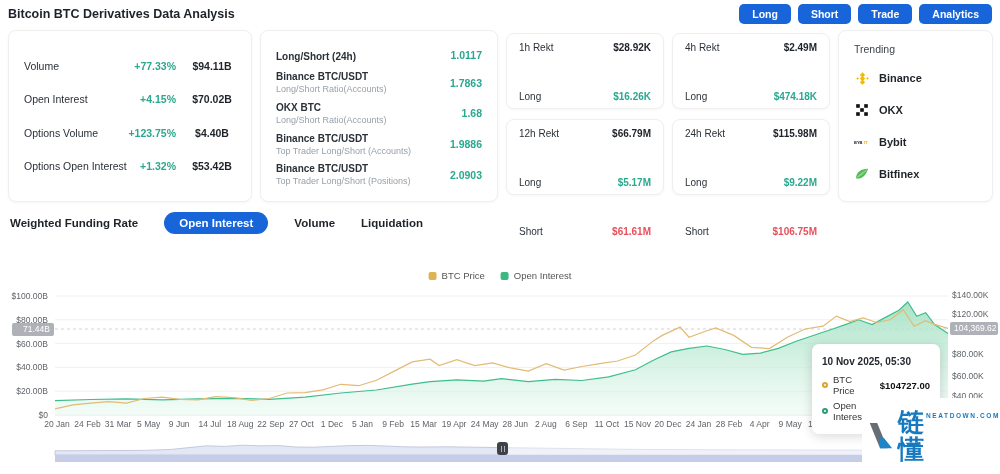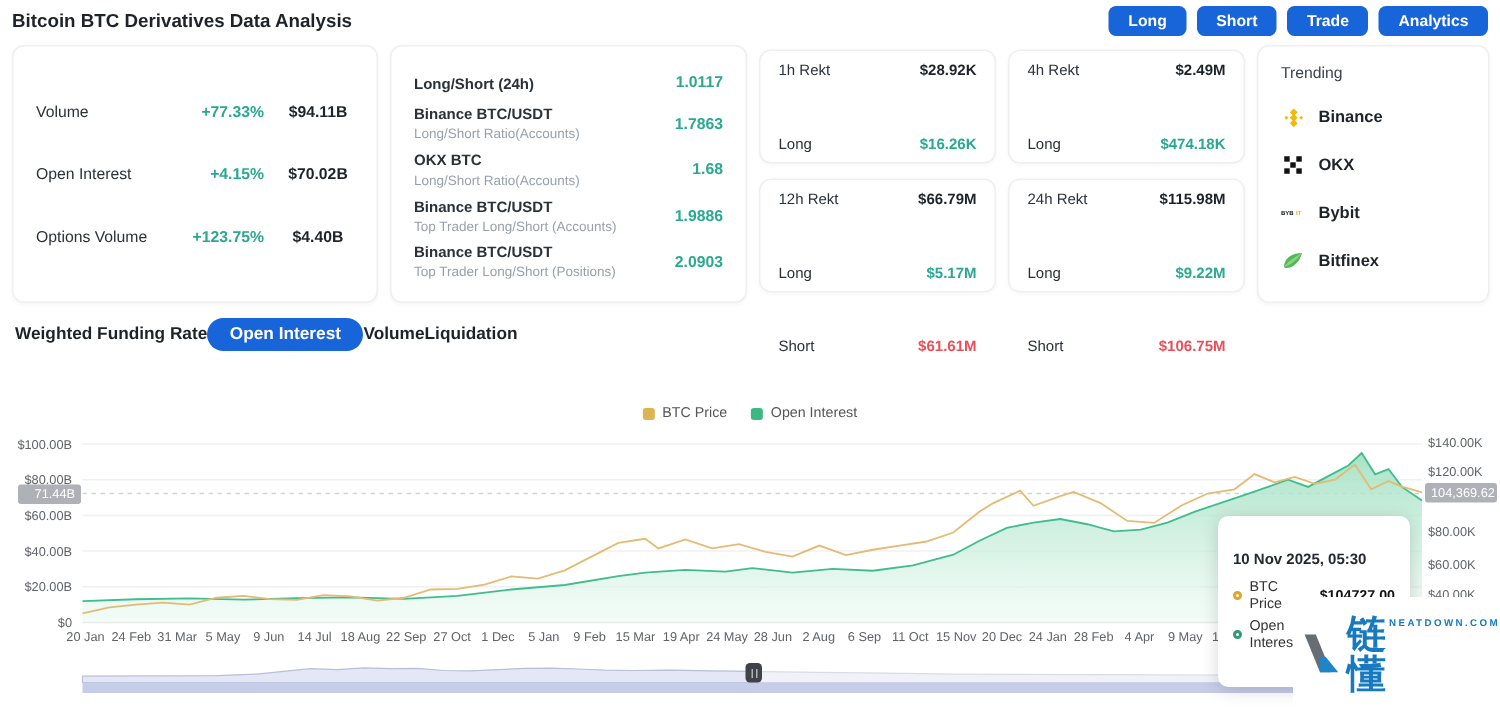--- a/index.html
+++ b/index.html
@@ -36,37 +36,37 @@
   .krow .kg { font-size:10px; font-weight:700; color:#2aa890; }
   .krow .kr { font-size:10px; font-weight:700; color:#e8505b;text-align:right; }
 
   .trend-card { left:838px; top:30px; width:155px; height:172px; padding:12px 15px; }
   .trend-title { font-size:10.5px; color:#3c434a; margin-bottom:14px; }
   .titem { display:flex; align-items:center; gap:9px; height:18px; margin-bottom:14px; cursor:pointer; }
   .titem .tname { font-size:11px; font-weight:700; color:#1e2329; }
   .ticon { width:16px; height:16px; display:flex; align-items:center; justify-content:center; }
 
   
-  .tabs { position:absolute; left:10px; top:210px; display:flex; align-items:center; height:25px; }
+  .tabs { position:absolute; left:10px; top:210px; display:flex; align-items:center; gap:26px; height:25px; }
   .tab { font-size:11.5px; font-weight:700; color:#1e2329; cursor:pointer; }
   .tab.active { background:#1765d8; color:#fff; padding:5px 15px; border-radius:15px; }
 
   .chart-title { position:absolute; left:8px; top:241px; font-size:15.5px; font-weight:800; color:#0f1318; }
 
   
   .chart-wrap { position:absolute; left:0; top:266px; width:1000px; height:172px; }
   .legend { position:absolute; left:50%; transform:translateX(-50%); top:4px; display:flex; gap:16px; align-items:center; }
   .litem { display:flex; align-items:center; gap:5px; font-size:9.5px; color:#555; }
   .lsq { width:8px; height:8px; border-radius:2px; display:inline-block; }
   .badge { position:absolute; background:#aeb2b8; color:#fff; font-size:8.5px; padding:2px 4px; border-radius:2px; line-height:1; }
   .badge-left { left:12px; top:57px; width:42px; text-align:right; }
   .badge-right { left:950px; top:56px; width:48px; text-align:center; }
 
   
-  .tooltip { position:absolute; left:812px; top:344px; width:128px; background:#fff; border-radius:7px; box-shadow:0 2px 12px rgba(0,0,0,0.16); padding:24px 10px; z-index:30; }
+  .tooltip { position:absolute; left:812px; top:344px; width:128px; background:#fff; border-radius:7px; box-shadow:0 2px 12px rgba(0,0,0,0.16); padding:12px 10px; z-index:30; }
   .tt-date { font-size:10px; font-weight:700; color:#24292f; margin-bottom:7px; }
   .tt-row { display:flex; align-items:center; gap:5px; margin-top:4px; }
   .tt-dot { width:6px; height:6px; border-radius:50%; background:#fff; border:2px solid #d9a62e; }
   .tt-dot.green { border-color:#2e9c77; }
   .tt-name { flex:1; font-size:9.5px; color:#333; }
   .tt-val { font-size:9.5px; font-weight:700; color:#111; }
 
   
   .nav-wrap { position:absolute; left:0; top:436px; width:1000px; height:30px; }
   .nav-handle { position:absolute; left:497px; top:6px; width:11px; height:13px; border-radius:3px; background:#3f4349; z-index:5; display:flex; align-items:center; justify-content:center; gap:2px; cursor:ew-resize; }
@@ -103,20 +103,25 @@
     </div>
     <div class="srow">
       <span class="lbl">Open Interest</span>
       <span class="chg">+4.15%</span>
       <span class="val">$70.02B</span>
     </div>
     <div class="srow">
       <span class="lbl">Options Volume</span>
       <span class="chg">+123.75%</span>
       <span class="val">$4.40B</span>
+    </div>
+    <div class="srow">
+      <span class="lbl">Options Open Interest</span>
+      <span class="chg">+1.32%</span>
+      <span class="val">$53.42B</span>
     </div>
   </div>
 
   <div class="card ratio-card">
     <div class="rrow">
       <span class="rtxt"><span class="rl">Long/Short (24h)</span></span>
       <span class="rv">1.0117</span>
     </div>
     <div class="rrow">
       <span class="rtxt">

